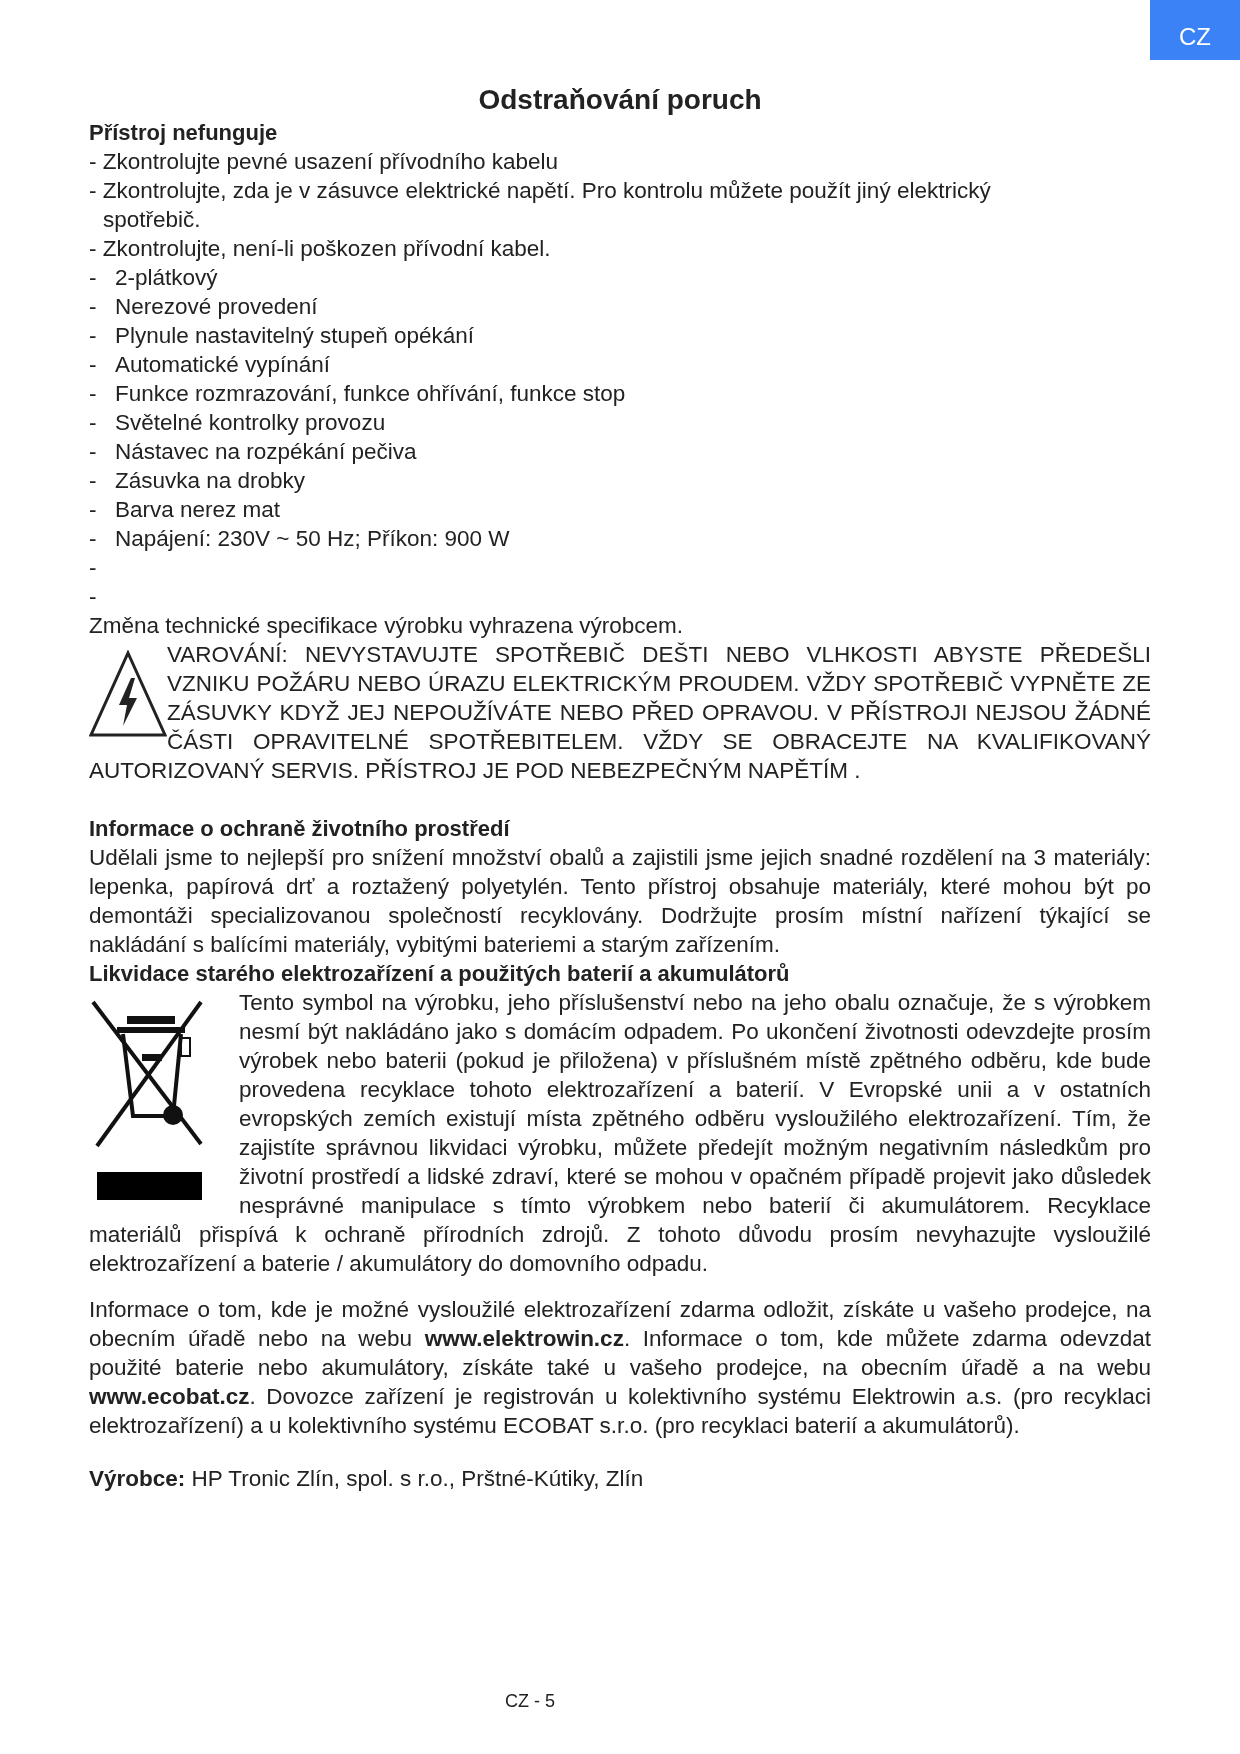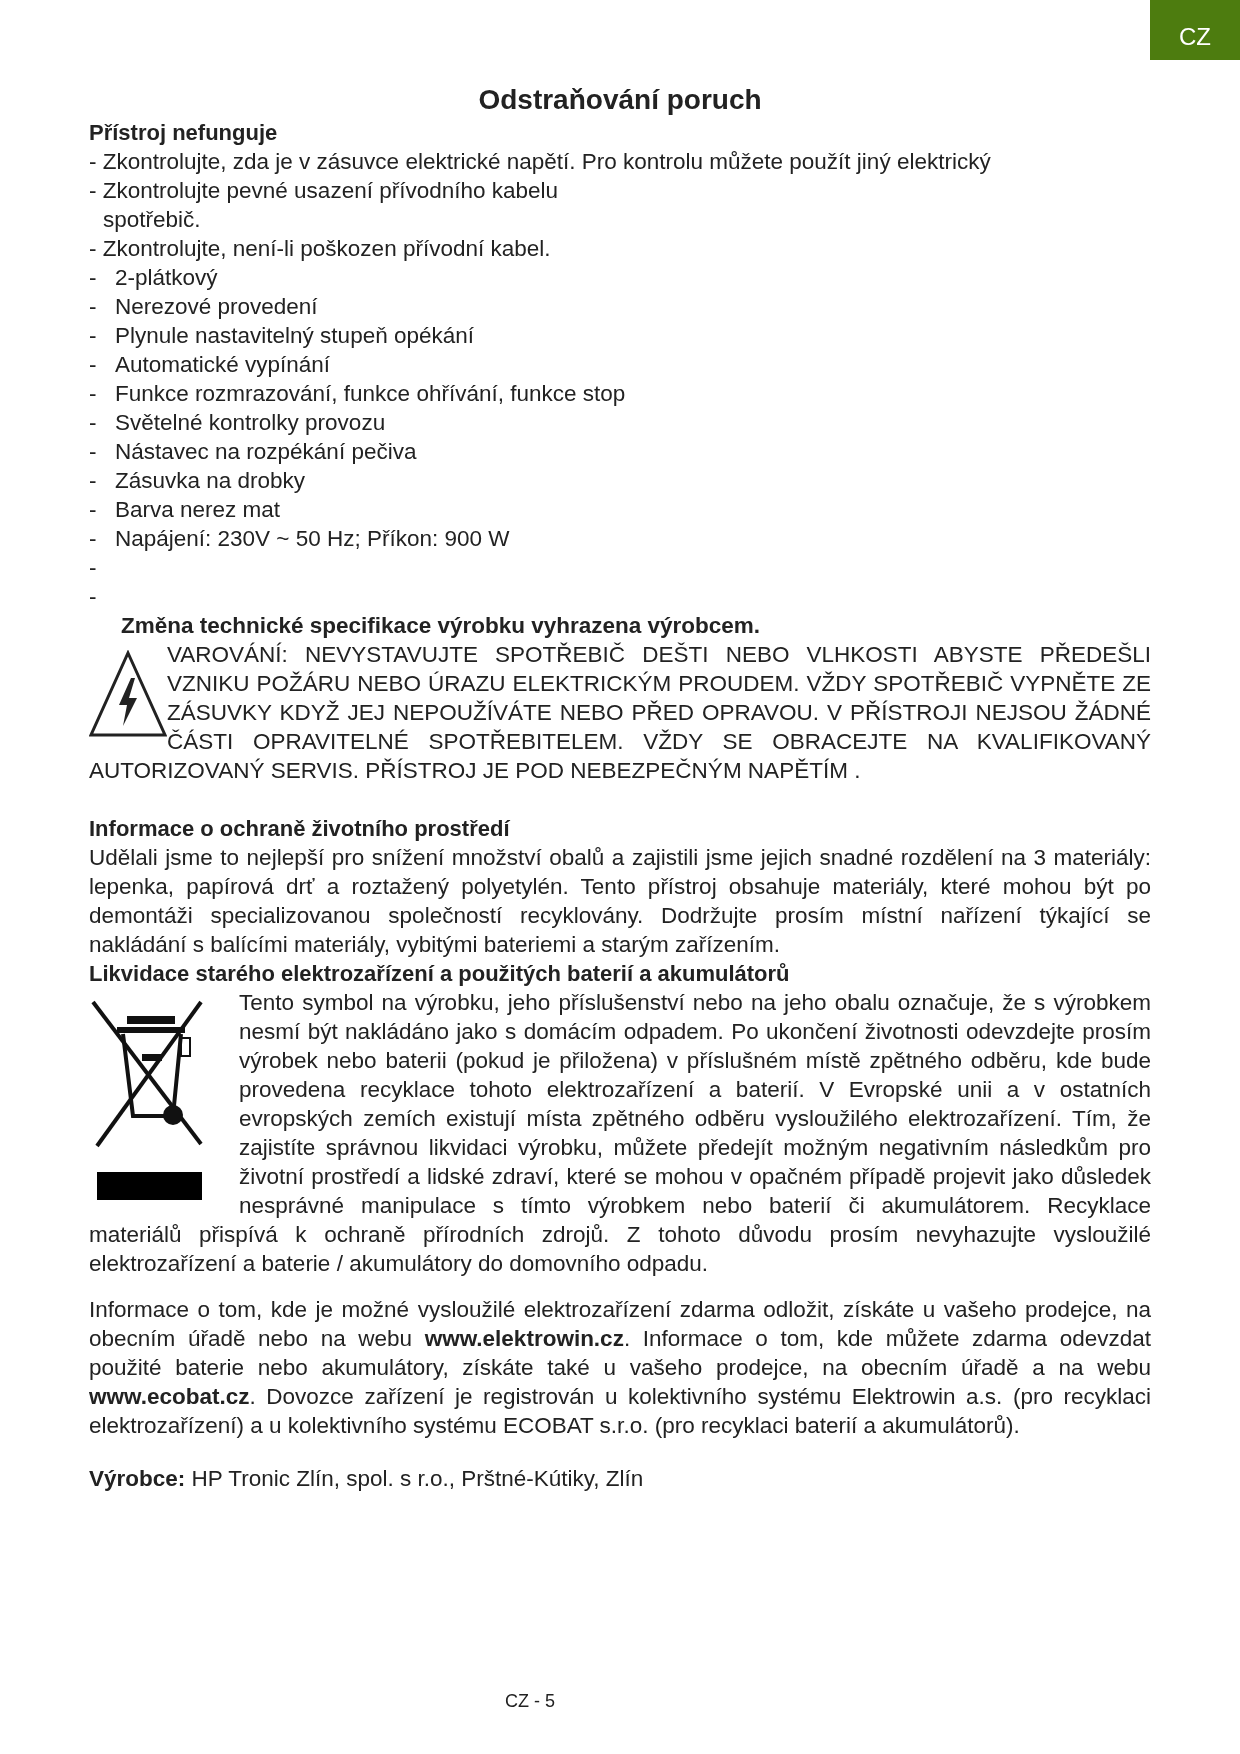--- a/index.html
+++ b/index.html
@@ -2,34 +2,34 @@
 <html><head>
 <meta charset="utf-8">
 <style>
   html, body { margin: 0; padding: 0; background: #ffffff; }
   body {
     width: 1240px; height: 1754px; position: relative; overflow: hidden;
     font-family: "Liberation Sans", sans-serif; color: #222222;
   }
   .lang-tab {
     position: absolute; right: 0; top: 0; width: 90px; height: 60px;
-    background: #4d7c0f; color: #ffffff; font-size: 24px;
+    background: #3b82f6; color: #ffffff; font-size: 24px;
     display: flex; align-items: center; justify-content: center;
     padding-top: 14px; box-sizing: border-box;
   }
   .page { position: absolute; left: 89px; top: 82px; width: 1062px; }
   .fs { font-size: 22.5px; line-height: 29px; }
   h1 { font-size: 28px; font-weight: bold; margin: 0; line-height: 36px; text-align: center; }
   h2 { font-size: 22px; font-weight: bold; margin: 0; line-height: 29px; }
   h1.spec { font-size: 27px; line-height: 32px; }
   .bullets { margin: 0; padding: 0; list-style: none; }
   .bullets li { display: flex; }
   .bullets li .dash { width: 26px; flex: 0 0 26px; }
   .plain-lines div.indent { padding-left: 14px; }
-  .notice { font-weight: bold; margin-top: 0; margin-left: 32px; }
+  .notice { font-weight: normal; margin-top: 0; }
   .warn-block { position: relative; text-align: justify; }
   .warn-icon { float: left; width: 78px; height: 88px; margin: 10px 0 0 0; }
   .justify { text-align: justify; }
   .env-block { margin-top: 29px; }
   .disposal { }
   .weee { float: left; width: 120px; height: 215px; margin: 6px 30px 0 0; }
   .info { margin-top: 17px; }
   .maker { margin-top: 24px; }
   .footer {
     position: absolute; top: 1691px; left: 0; width: 1060px; text-align: center;
@@ -41,22 +41,22 @@
 <body>
 
 <div class="lang-tab">CZ</div>
 
 <div class="page">
 
   <section>
     <h1>Odstraňování poruch</h1>
     <h2>Přístroj nefunguje</h2>
     <div class="fs plain-lines">
+      <div>- Zkontrolujte pevné usazení přívodního kabelu</div>
       <div>- Zkontrolujte, zda je v zásuvce elektrické napětí. Pro kontrolu můžete použít jiný elektrický</div>
-      <div>- Zkontrolujte pevné usazení přívodního kabelu</div>
       <div class="indent">spotřebič.</div>
       <div>- Zkontrolujte, není-li poškozen přívodní kabel.</div>
     </div>
   </section>
 
   <section>
     <ul class="bullets fs">
       <li>
           <span class="dash">-</span>
           <span>2-plátkový</span>

